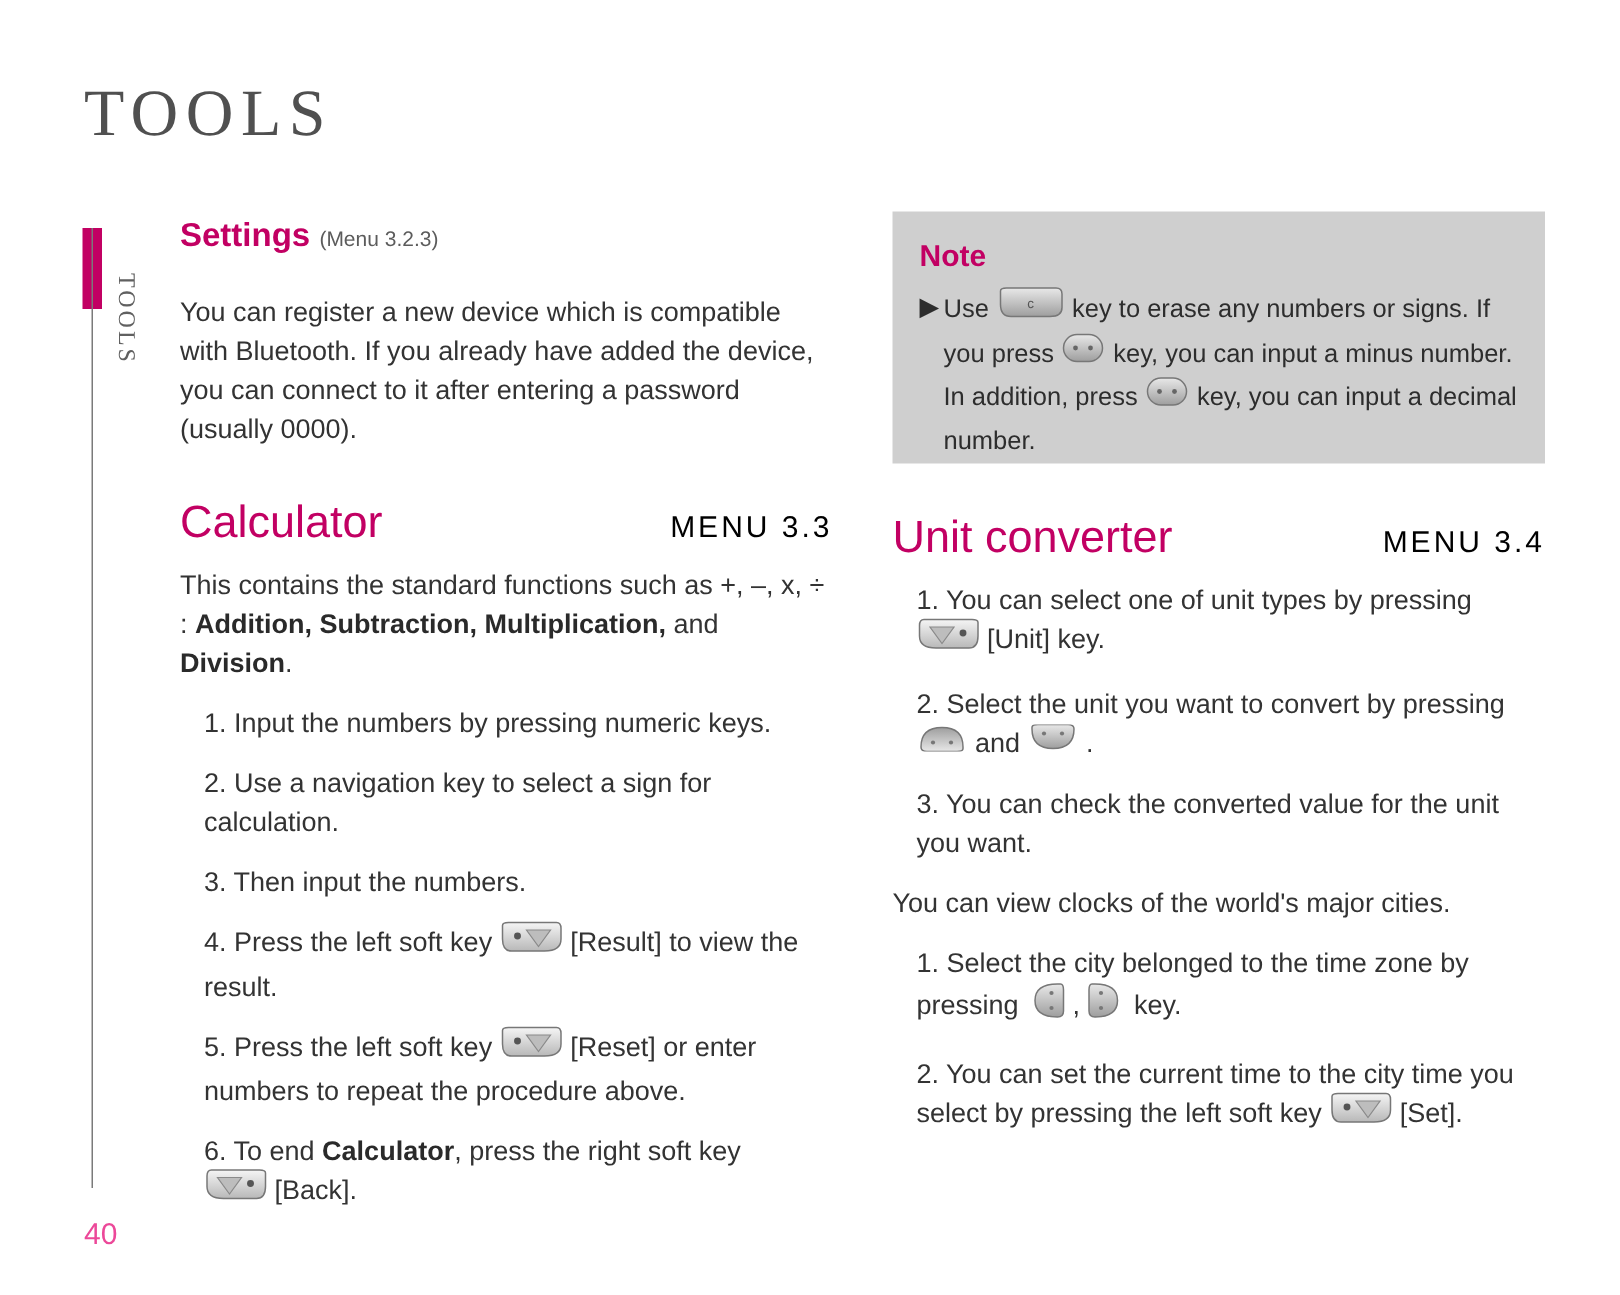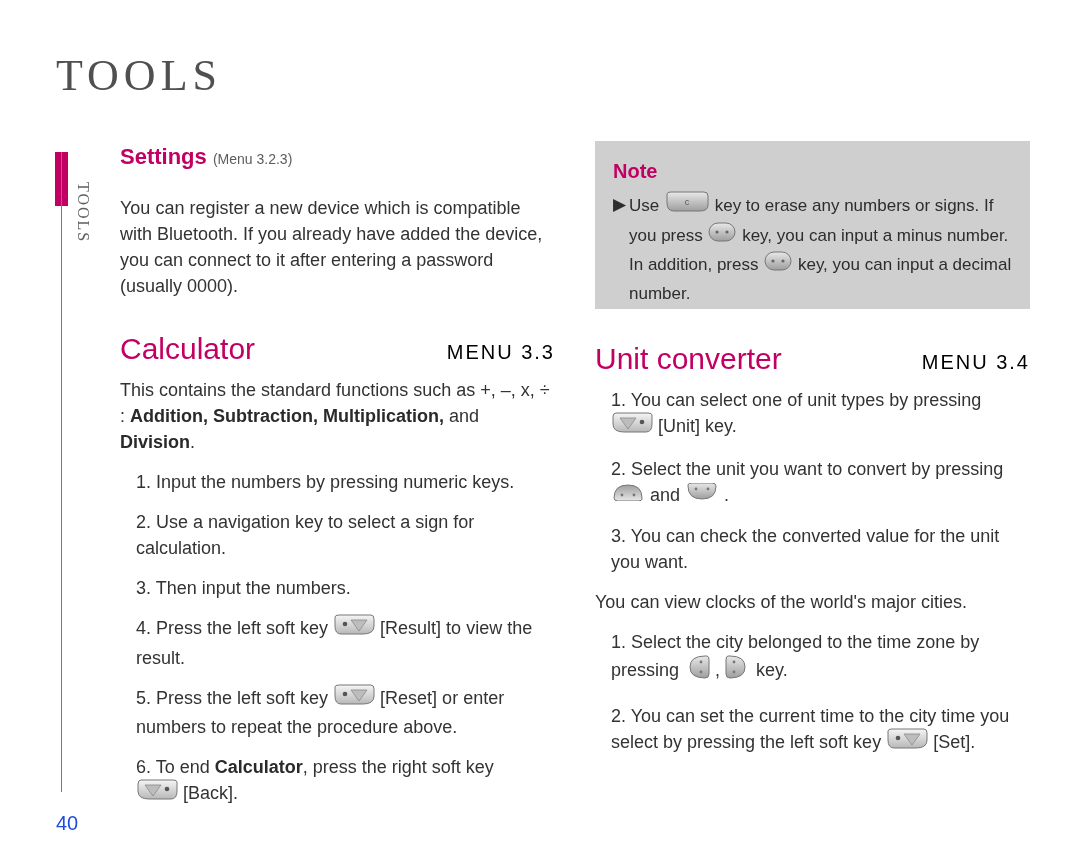--- a/index.html
+++ b/index.html
@@ -1,21 +1,21 @@
 <!DOCTYPE html>
 <html><head>
 <meta charset="utf-8">
 <style>
 html,body{margin:0;padding:0;width:1080px;height:863px;font-family:"Helvetica Neue",Arial,sans-serif;color:#3b3b3b;background:#fff}
 .page{position:relative;width:1080px;height:683px;padding:50px 50px 0 56px;box-sizing:border-box}
 h1.tools-head{font-family:"Trajan Pro","Times New Roman",serif;letter-spacing:5px;font-weight:400;font-size:44px;color:#505050;margin:0 0 40px}
 .thumb-tab{position:absolute;left:55px;top:152px;width:13px;height:54px;background:#c20063}
 .side-label{position:absolute;left:74px;top:182px;font-family:"Trajan Pro","Times New Roman",serif;font-size:16px;color:#606060;writing-mode:vertical-rl;letter-spacing:2px}
 .side-rule{position:absolute;left:61px;top:152px;width:1px;height:640px;background:#7a7a7a}
-.page-num{position:absolute;left:56px;top:812px;font-size:20px;color:#1d4ed8}
+.page-num{position:absolute;left:56px;top:812px;font-size:20px;color:#ec4899}
 .columns{display:flex;gap:40px;margin-left:64px}
 .col{width:440px;font-size:18px;line-height:1.45;color:#333}
 .settings-h{color:#c20063;font-size:22px;font-weight:700;margin:0 0 22px}
 .settings-h .menu-small{font-weight:400;font-size:14px;color:#5c5c5c}
 .sec-title{display:flex;justify-content:space-between;align-items:baseline;margin:28px 0 6px}
 .sec-title .name{color:#c20063;font-size:30px;font-weight:400}
 .sec-title .menu{font-size:20px;color:#000000;letter-spacing:2px}
 .body p{margin:0 0 14px}
 .body .step{margin:0 16px 14px}
 .note-box{background:#cfcfcf;padding:16px 18px 3px;margin:0 0 12px}

